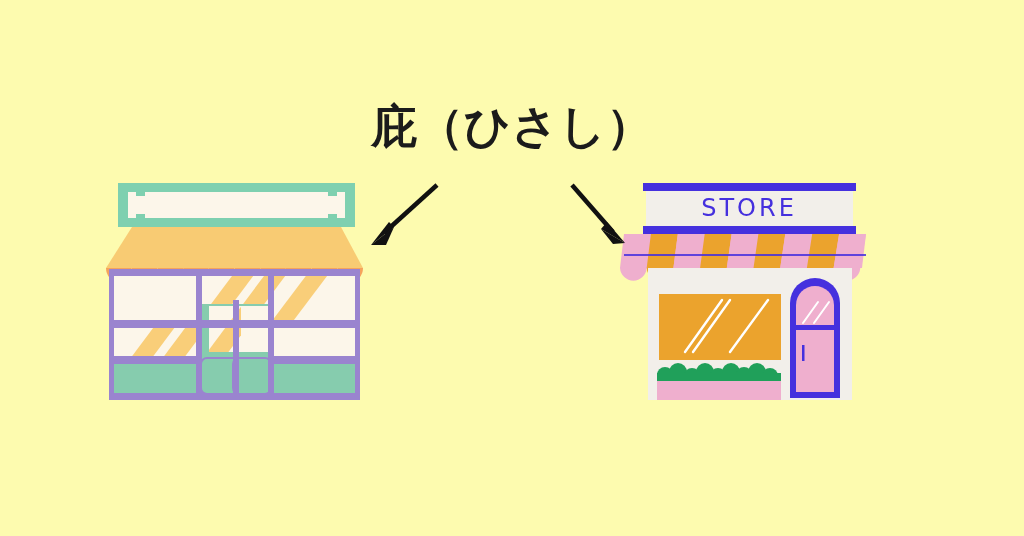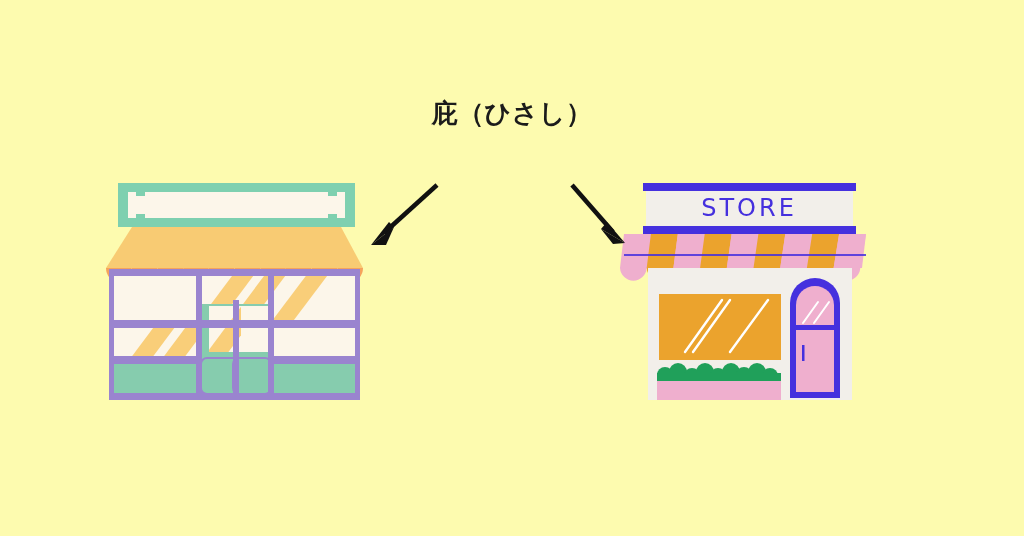--- a/index.html
+++ b/index.html
@@ -21,21 +21,21 @@
   #scene svg {
     display: block;
   }
   .caption {
     position: absolute;
     left: 0;
     top: 96px;
     width: 1024px;
     text-align: center;
     font-family: "DejaVu Sans", "Liberation Sans", sans-serif;
-    font-size: 26px;
+    font-size: 46px;
     font-weight: 700;
     color: #1b1b1b;
     letter-spacing: 0.5px;
     white-space: nowrap;
   }
 </style>
 </head>
 <body>
 
 <div id="scene">

